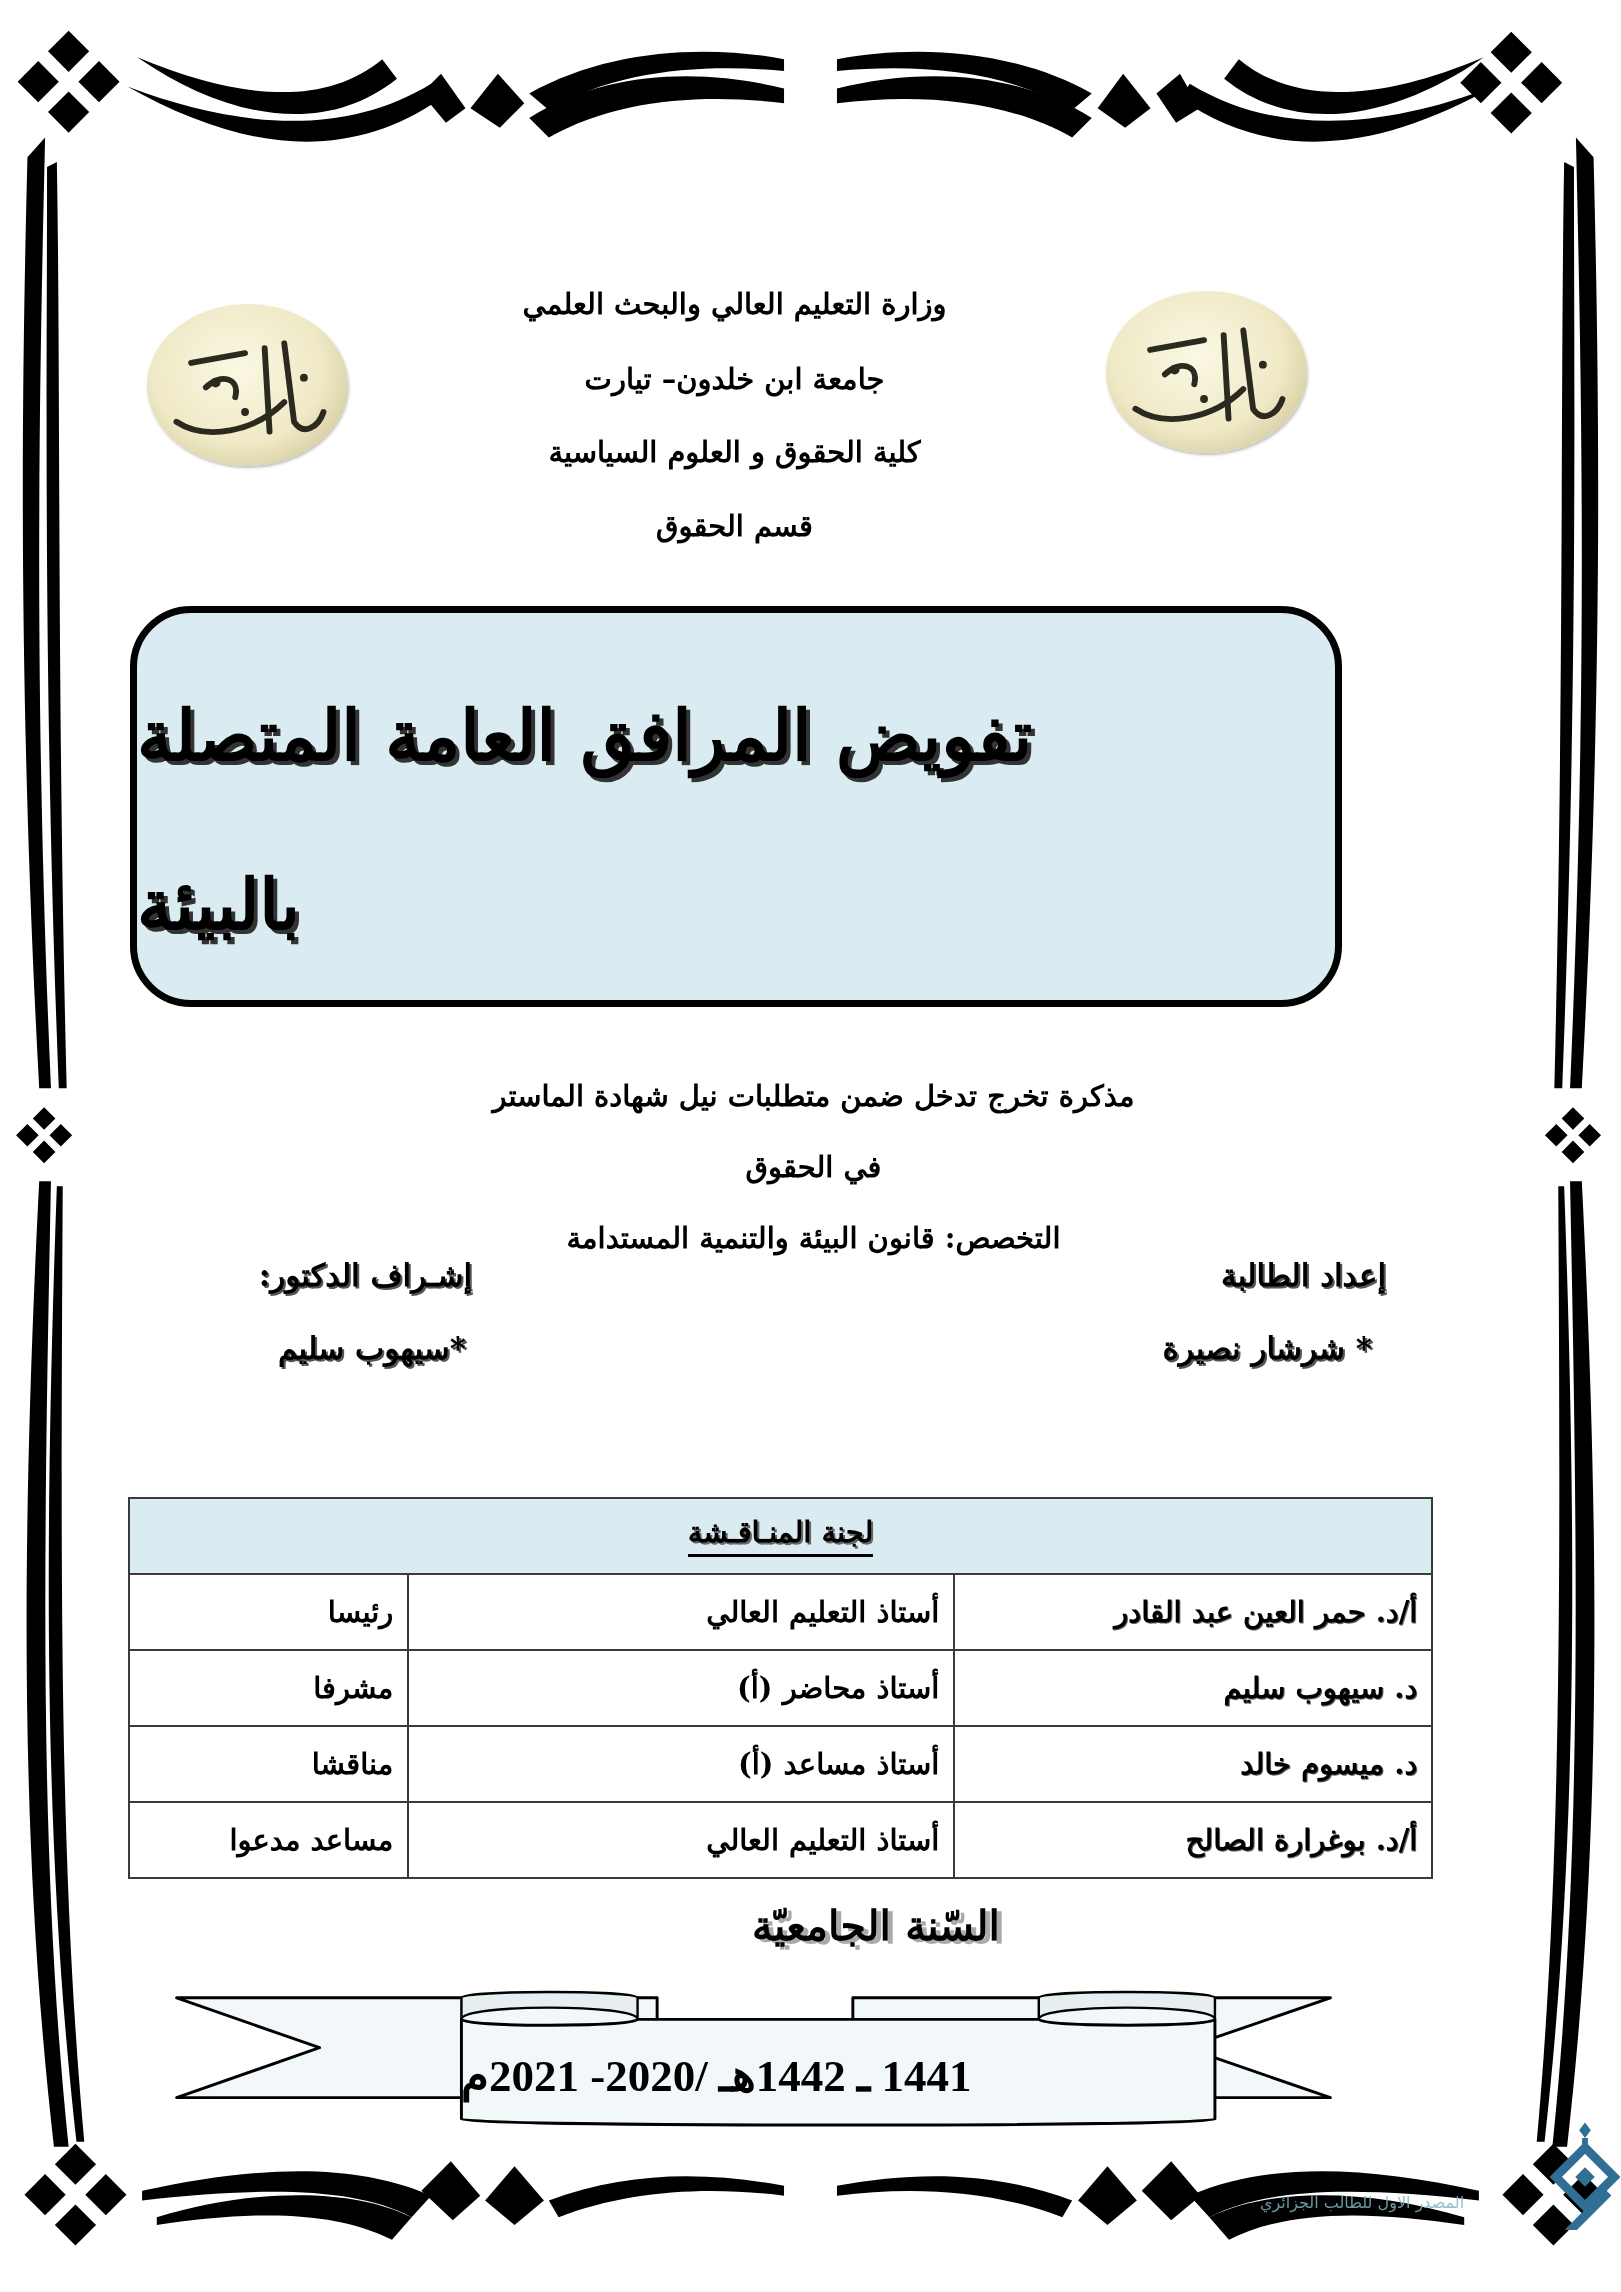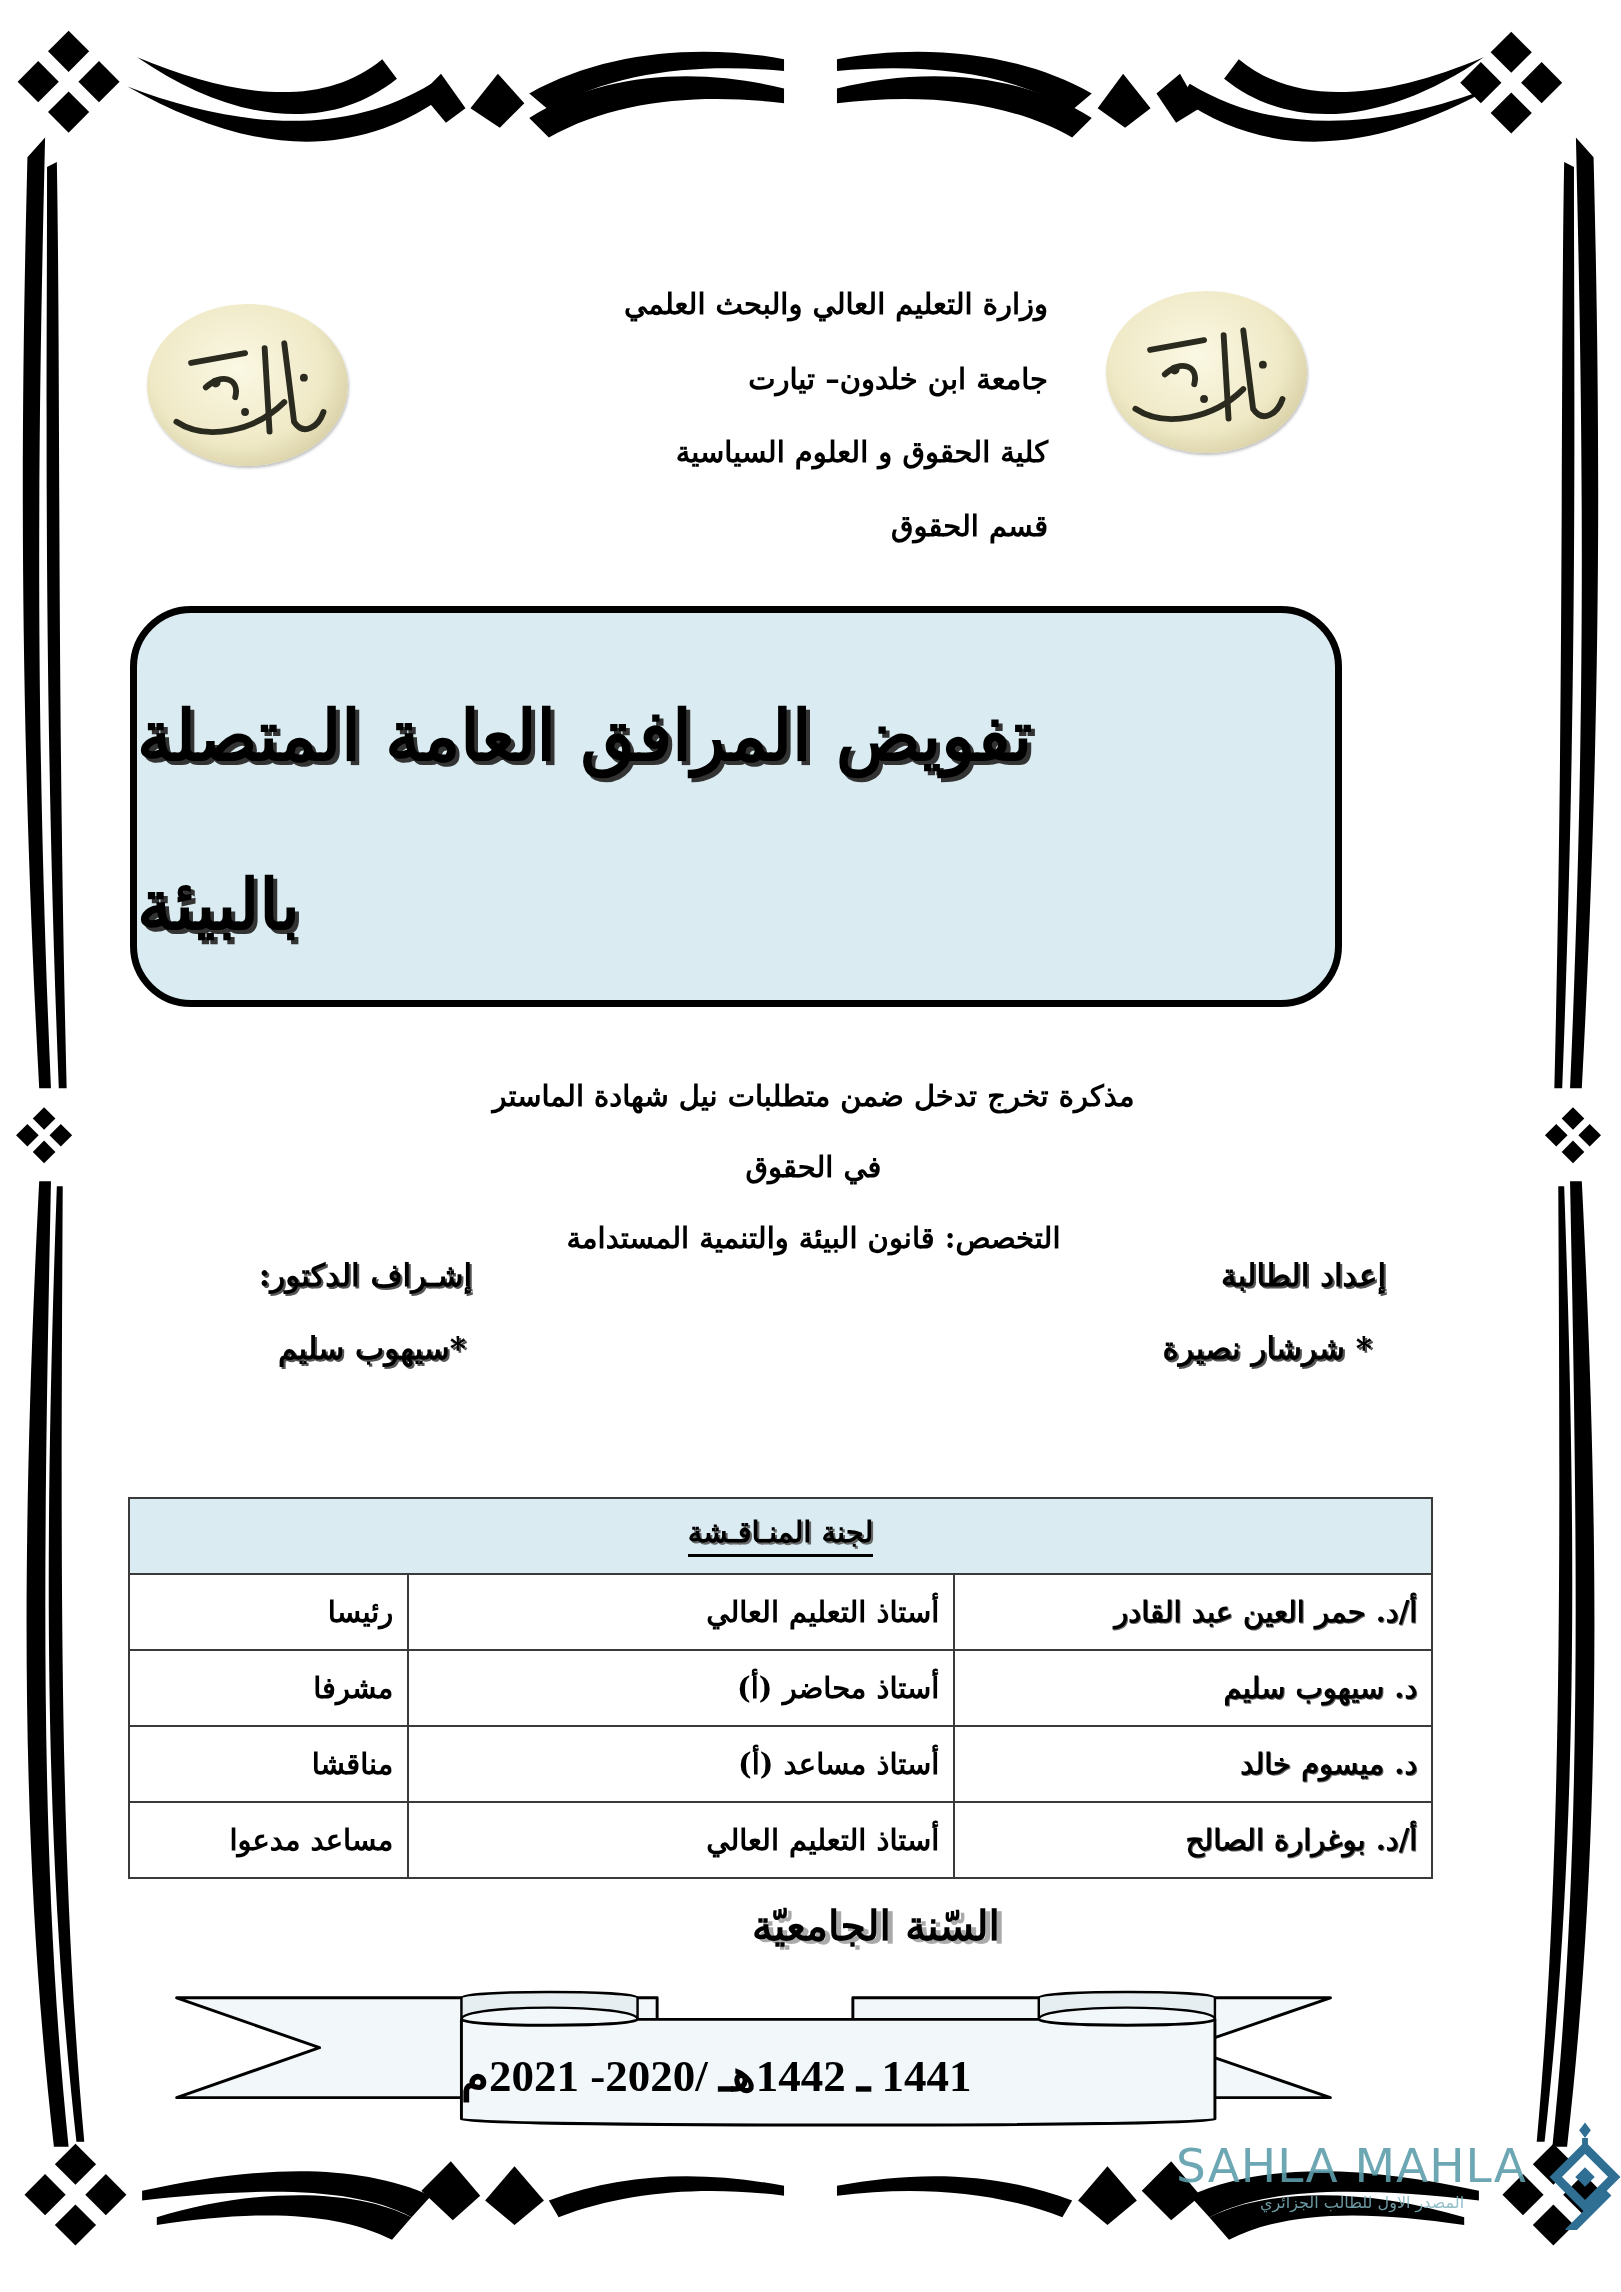--- a/index.html
+++ b/index.html
@@ -1,20 +1,20 @@
 <!DOCTYPE html>
 <html lang="ar" dir="rtl"><head>
 <meta charset="utf-8">
 <style>
   html, body { margin:0; padding:0; background:#ffffff; }
   body { width:1621px; height:2293px; position:relative; overflow:hidden;
          font-family:"DejaVu Serif", "Liberation Serif", serif; color:#000; }
   .border-svg { position:absolute; left:0; top:0; width:1621px; height:2293px; }
 
-  .header-line { position:absolute; left:421px; width:627px; text-align:right;
+  .header-line { position:absolute; left:421px; width:627px; text-align:center;
                  font-weight:bold; font-size:29px; line-height:1; }
 
   .logo { position:absolute; width:201px; height:162px; border-radius:50%;
           background: radial-gradient(ellipse at 45% 40%, #fbf8e4 0%, #efe9c6 55%, #cfc79a 85%, #9d9670 100%);
           box-shadow: 1px 2px 2.9px rgba(0,0,0,0.25); overflow:hidden; }
   .logo svg { width:100%; height:100%; }
 
   .title-box { position:absolute; left:130px; top:606px; width:1198px; height:387px;
                border:7.8px solid #000; border-radius:61px; background:#daecf2; }
   .title-line { position:absolute; left:0; right:0; text-align:left; font-weight:bold;
@@ -222,21 +222,20 @@
   <polygon points="1188,8 700,8 700,110 1188,110 1040,59" fill="#f2f7fa" stroke="#000" stroke-width="3" stroke-linejoin="round"></polygon>
 
   <path d="M300,30 C300,14 480,14 480,30 L480,8 C480,0 300,0 300,8 Z" fill="#e6eef1" stroke="#000" stroke-width="2.5"></path>
   <path d="M890,30 C890,14 1070,14 1070,30 L1070,8 C1070,0 890,0 890,8 Z" fill="#e6eef1" stroke="#000" stroke-width="2.5"></path>
 
   <path d="M300,30 C300,38 480,38 480,30 L890,30 C890,38 1070,38 1070,30 L1070,132 C1070,140 300,140 300,132 Z" fill="#f2f7fa" stroke="#000" stroke-width="3" stroke-linejoin="round"></path>
 </svg>
 <div class="year-text">1441 ـ 1442هـ /2020- 2021م</div>
 
 <div class="watermark">
-  <div class="wm-text" style="direction:ltr;">SAHLA MAHLA</div>
   <div class="wm-sub">المصدر الاول للطالب الجزائري</div>
   <svg class="wm-logo" viewBox="0 0 80 110">
     <g fill="#2f6f93">
       <polygon points="40,0 46,8 40,16 34,8"></polygon>
       <rect x="37" y="16" width="6" height="10"></rect>
       <polygon points="40,26 70,56 40,86 10,56" fill="none" stroke="#2f6f93" stroke-width="9"></polygon>
       <polygon points="40,46 50,56 40,66 30,56"></polygon>
       <rect x="14" y="88" width="58" height="9" transform="rotate(-45 43 92)"></rect>
     </g>
   </svg>

